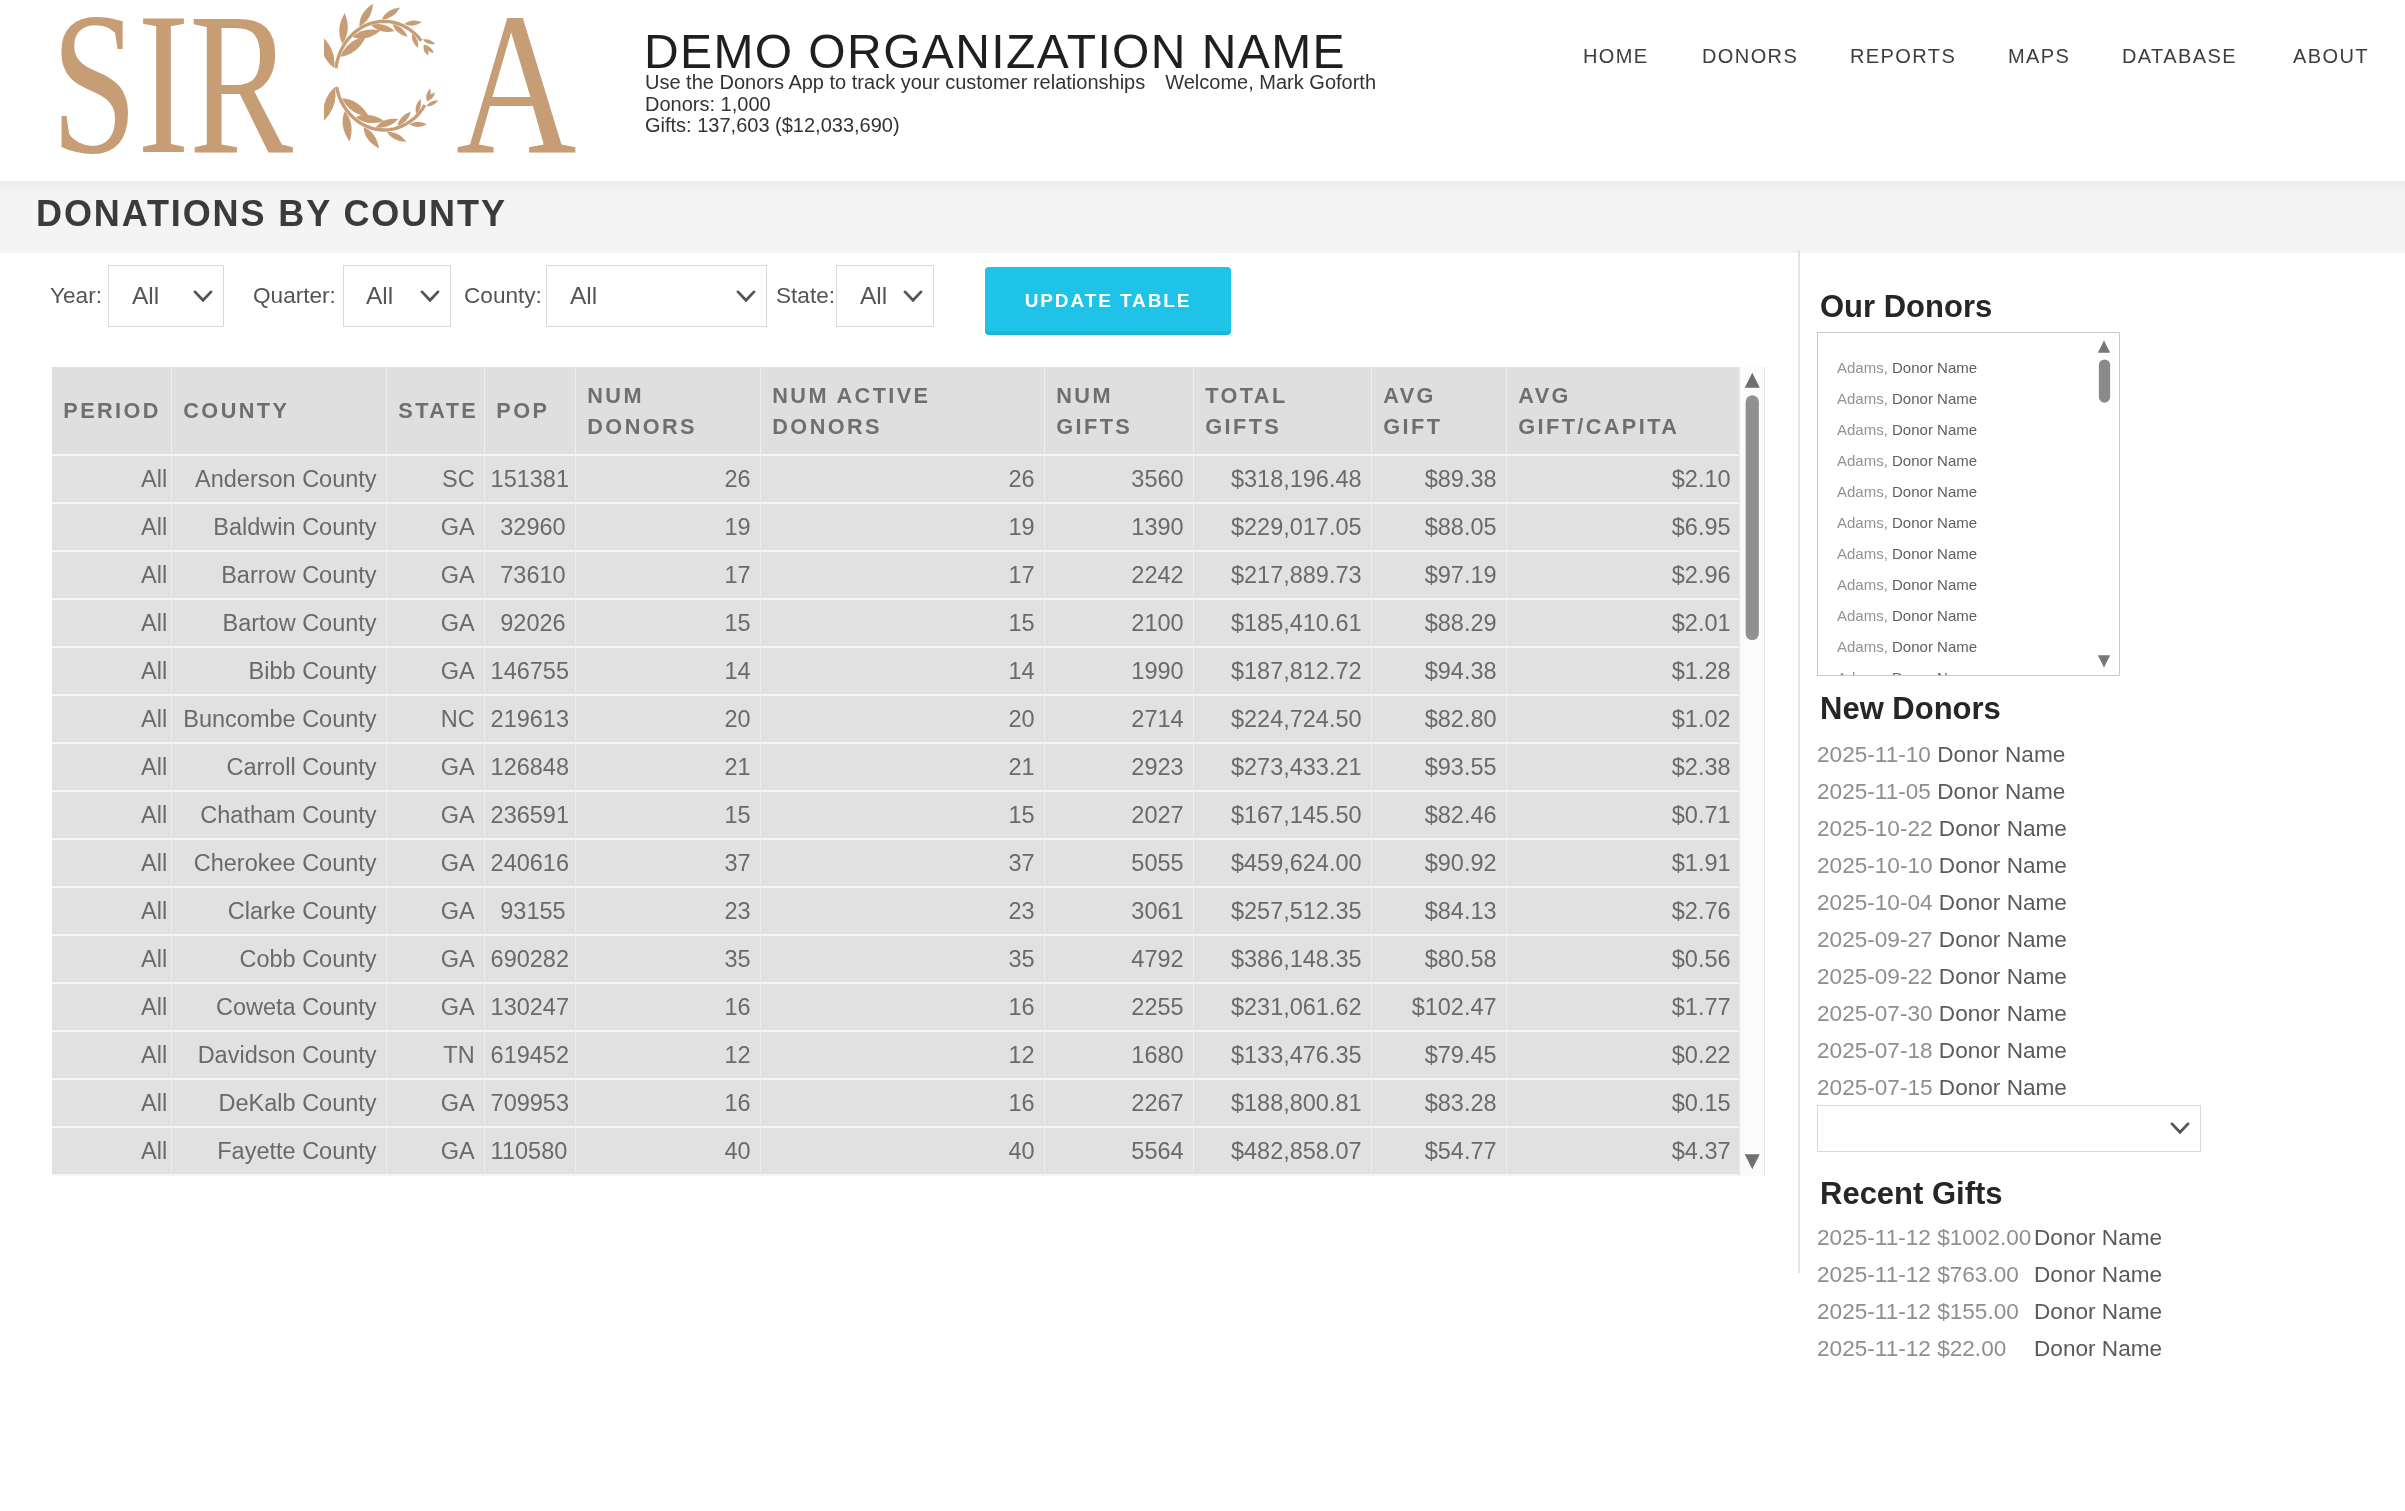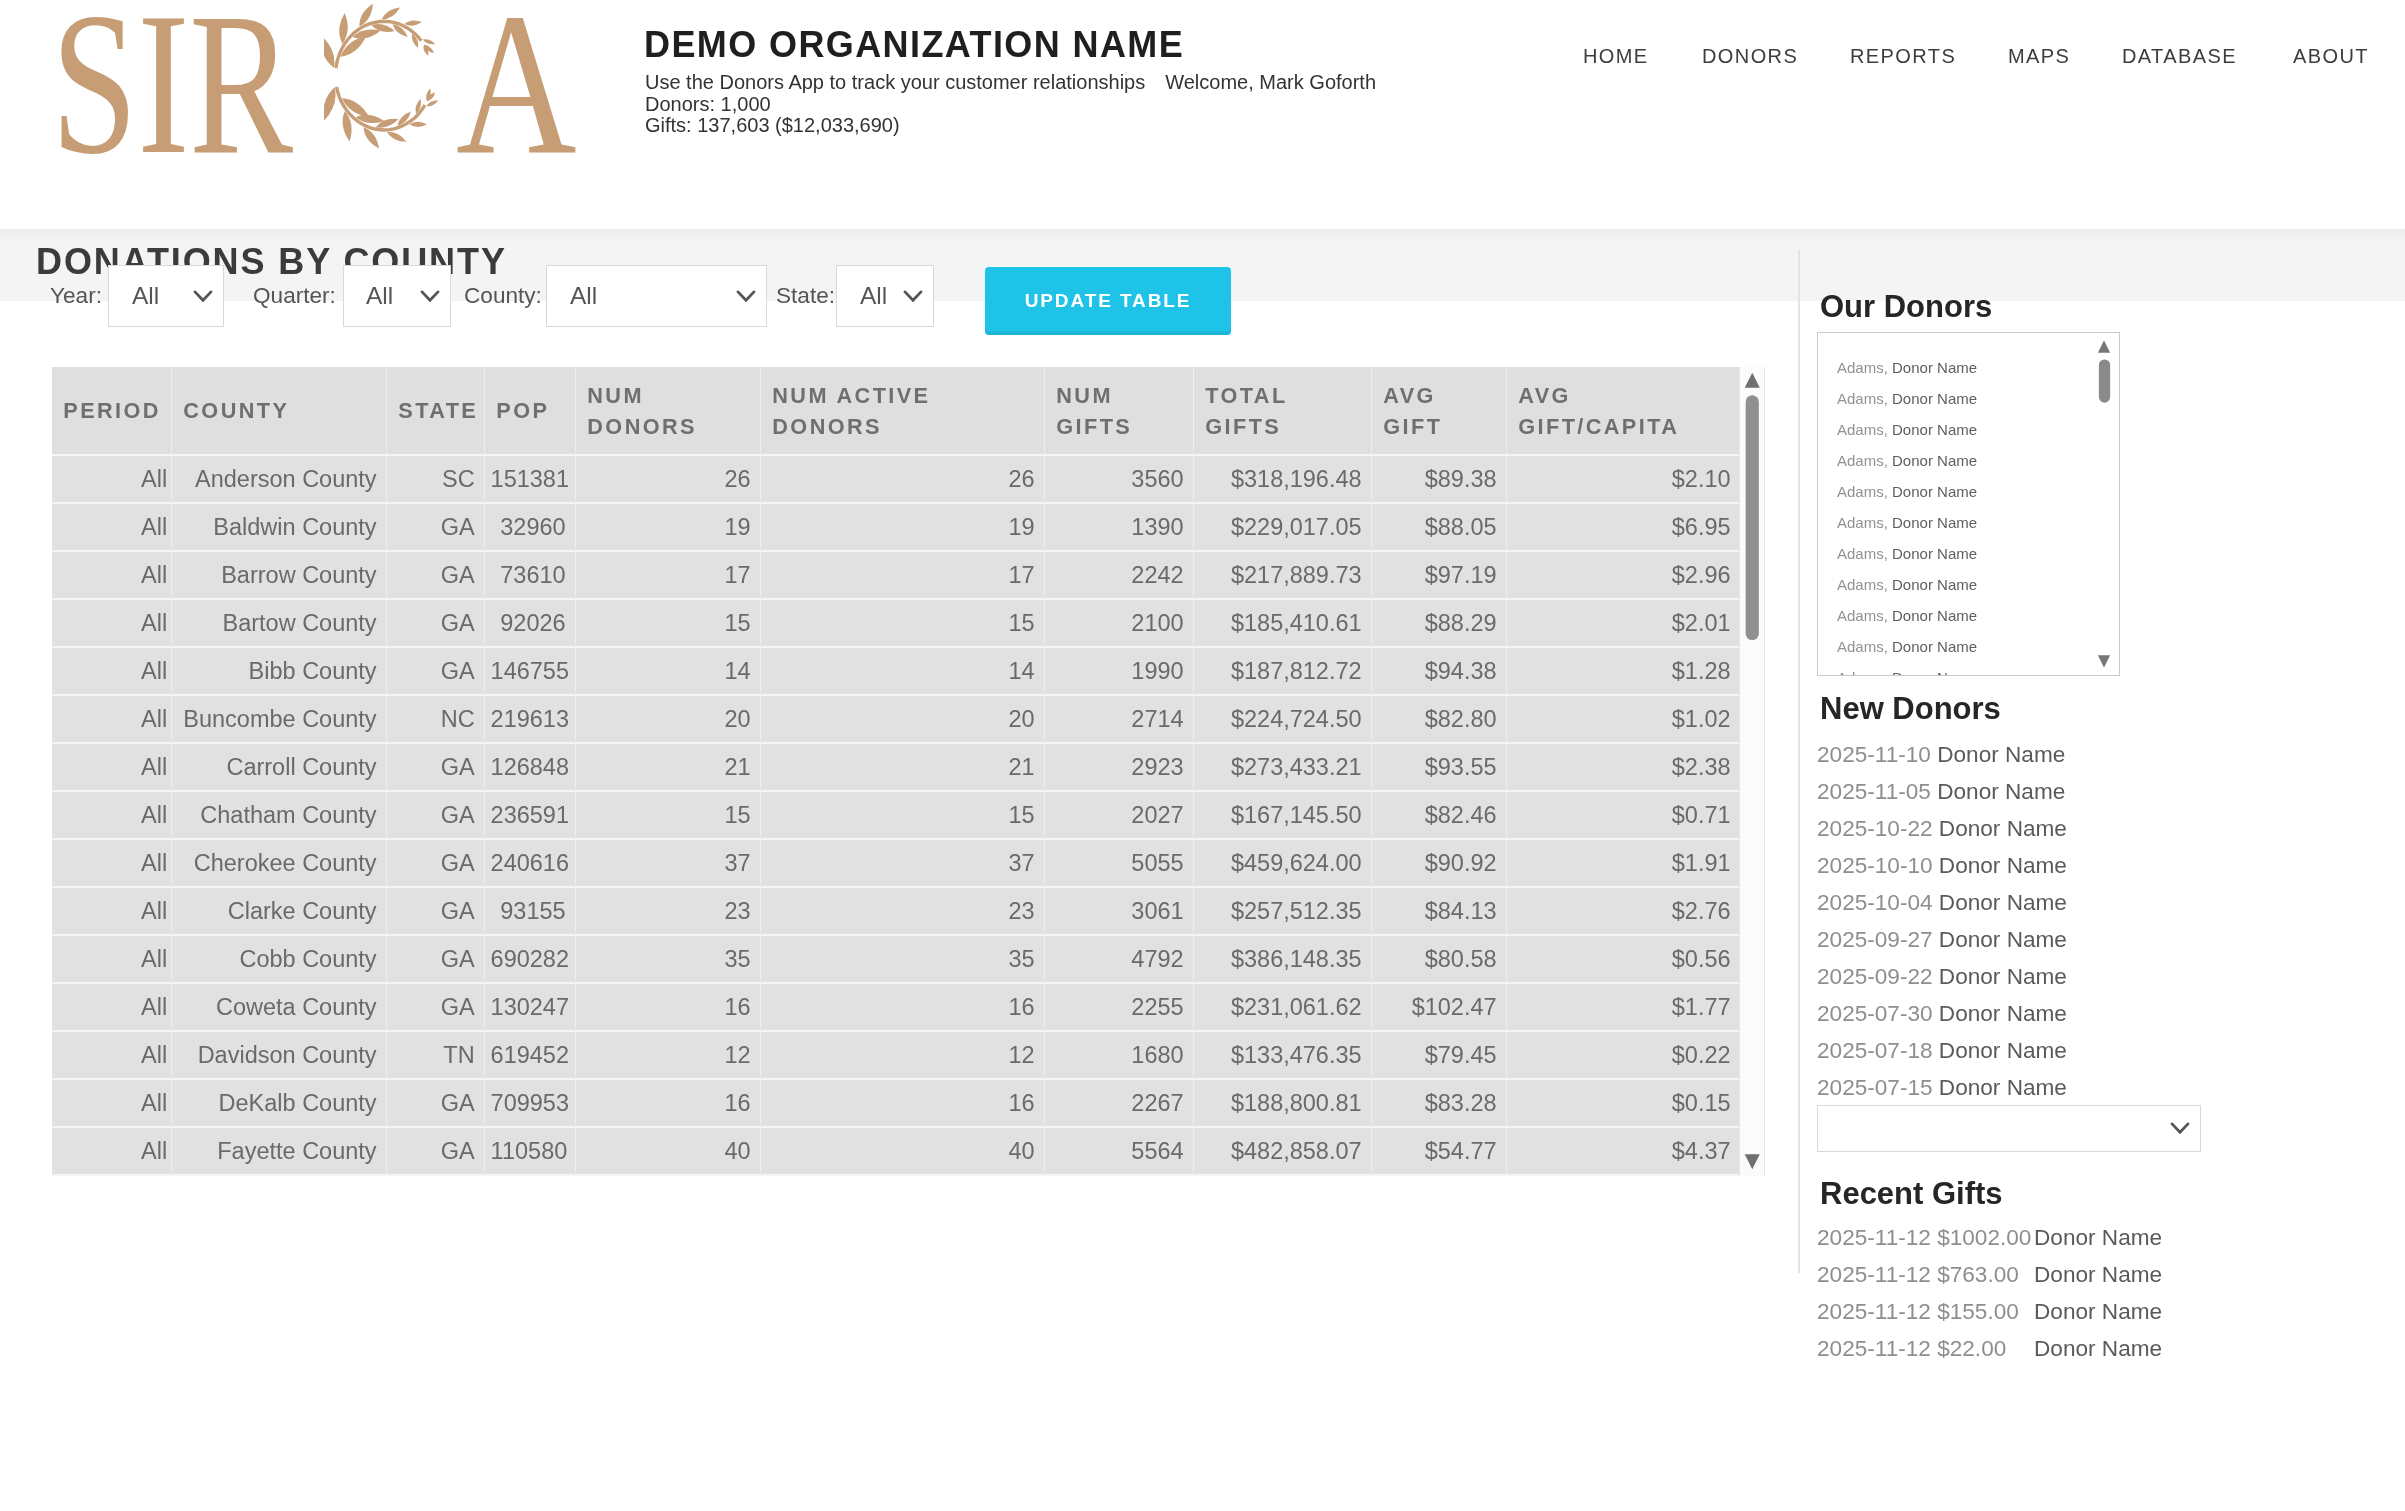--- a/index.html
+++ b/index.html
@@ -1,19 +1,19 @@
 <!DOCTYPE html>
 <html style="font-size:15px"><head><meta charset="utf-8"><style>
 * { margin:0; padding:0; box-sizing:border-box; }
 body { font-family:"Liberation Sans",sans-serif; background:#fff; }
 #page { position:relative; width:2406px; height:1511px; overflow:hidden; background:#fff; }
 .abs { position:absolute; }
 nav a { position:absolute; top:45px; font-size:20px; letter-spacing:1.4px; color:#3d3d3d; text-decoration:none; }
 #band { position:absolute; left:0; top:181px; width:2406px; height:72px;
-  background:linear-gradient(#ececec,#f4f4f4 13px,#f4f4f4);margin-top:48px; }
+  background:linear-gradient(#ececec,#f4f4f4 13px,#f4f4f4); }
 #band h2 { font-size:36px; font-weight:bold; color:#3b3b3b; letter-spacing:1.9px; line-height:66px; padding-left:36px; }
 #tablewrap { position:absolute; left:52px; top:367px; width:1687px; height:809px; overflow:hidden; }
 table { border-collapse:separate; border-spacing:0; table-layout:fixed; width:1687px; }
 th { background:#dfdfdf; color:#6f6f6f; font-size:21.7px; font-weight:bold; letter-spacing:2.4px;
   text-align:left; vertical-align:middle; padding:0 9.4px 0 11.3px; height:89px;
   border-bottom:2.8px solid #f5f5f5; border-right:1.9px solid #eeeeee; line-height:31px; }
 th:last-child, td:last-child { border-right:none; }
 td:first-child { padding-right:3.8px; }
 td { background:#e1e1e1; color:#6a6a6a; font-size:23.5px; text-align:right; height:48px;
   padding:0 9.4px 0 5.6px; border-bottom:2.8px solid #f5f5f5; border-right:1.9px solid #eeeeee; }
@@ -53,21 +53,21 @@
         <path d="M0 0 Q 11.5 -7.1 25.5 0 Q 11.5 7.1 0 0 Z" fill="#c79d75" transform="translate(54.1 131.1) rotate(-19.5)"></path>
         <path d="M0 0 Q 10.4 -6.5 23.2 0 Q 10.4 6.5 0 0 Z" fill="#c79d75" transform="translate(65.8 135.9) rotate(27.0)"></path>
         <path d="M0 0 Q 9.4 -5.9 20.9 0 Q 9.4 5.9 0 0 Z" fill="#c79d75" transform="translate(76.9 129.7) rotate(-46.5)"></path>
         <path d="M0 0 Q 8.4 -5.4 18.6 0 Q 8.4 5.4 0 0 Z" fill="#c79d75" transform="translate(89.5 128.1) rotate(-0.0)"></path>
         <path d="M0 0 Q 7.3 -4.8 16.3 0 Q 7.3 4.8 0 0 Z" fill="#c79d75" transform="translate(96.7 116.9) rotate(-73.5)"></path>
         <path d="M0 0 Q 6.3 -4.2 14.0 0 Q 6.3 4.2 0 0 Z" fill="#c79d75" transform="translate(107.4 109.1) rotate(-27.0)"></path>
         <path d="M0 0 Q 6.3 -4.2 14.0 0 Q 6.3 4.2 0 0 Z" fill="#c79d75" transform="translate(108.0 103.8) rotate(-76.0)"></path>
         <path d="M0 0 Q 5.7 -4.2 12.6 0 Q 5.7 4.2 0 0 Z" fill="#c79d75" transform="translate(108.0 103.8) rotate(-48.0)"></path>
       </svg>
 </div>
-<div class="abs" style="left:644px;top:23.5px;font-size:36px;font-weight:bold;color:#1f1f1f;letter-spacing:1.4px">DEMO ORGANIZATION NAME</div>
+<div class="abs" style="left:644px;top:23.5px;font-size:48px;font-weight:normal;color:#1f1f1f;letter-spacing:1.4px">DEMO ORGANIZATION NAME</div>
 <div class="abs" style="left:645px;top:72px;font-size:20px;color:#333;line-height:21.7px">
   <div>Use the Donors App to track your customer relationships<span style="display:inline-block;width:20px"></span>Welcome, Mark Goforth</div>
   <div>Donors: 1,000</div>
   <div>Gifts: 137,603 ($12,033,690)</div>
 </div>
 <nav>
   <a style="left:1583px">HOME</a>
   <a style="left:1702px">DONORS</a>
   <a style="left:1850px">REPORTS</a>
   <a style="left:2008px">MAPS</a>

